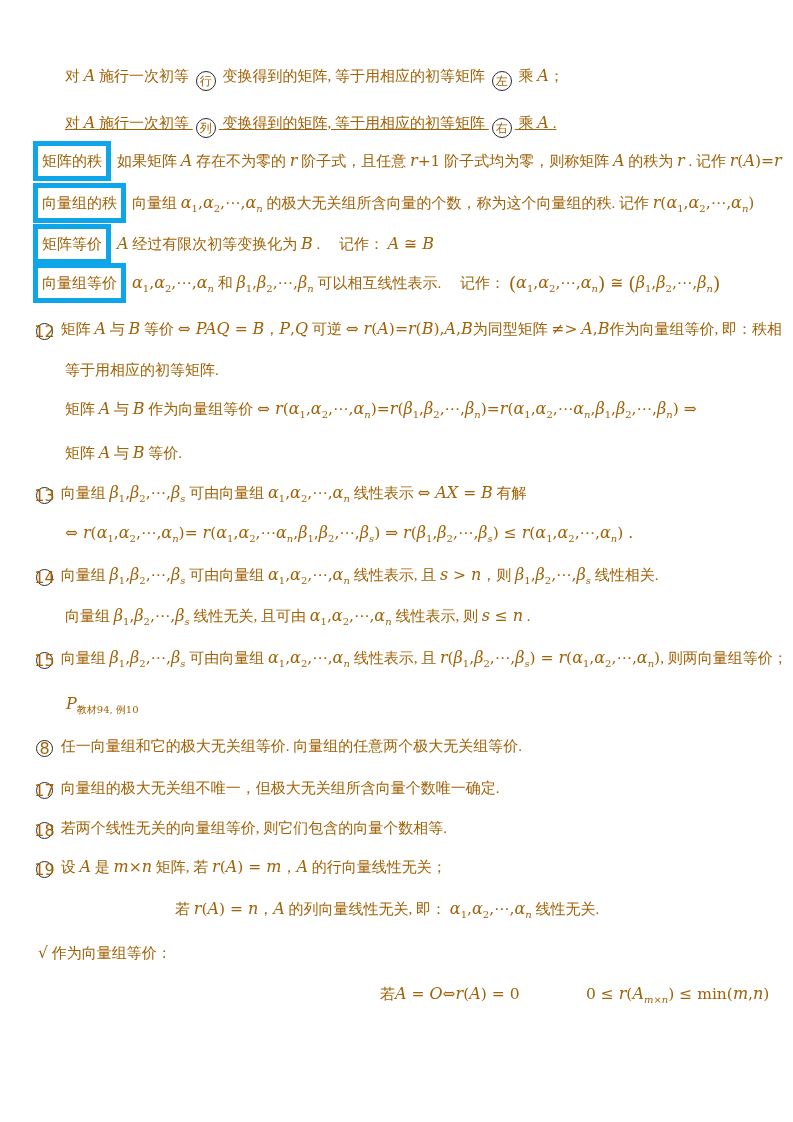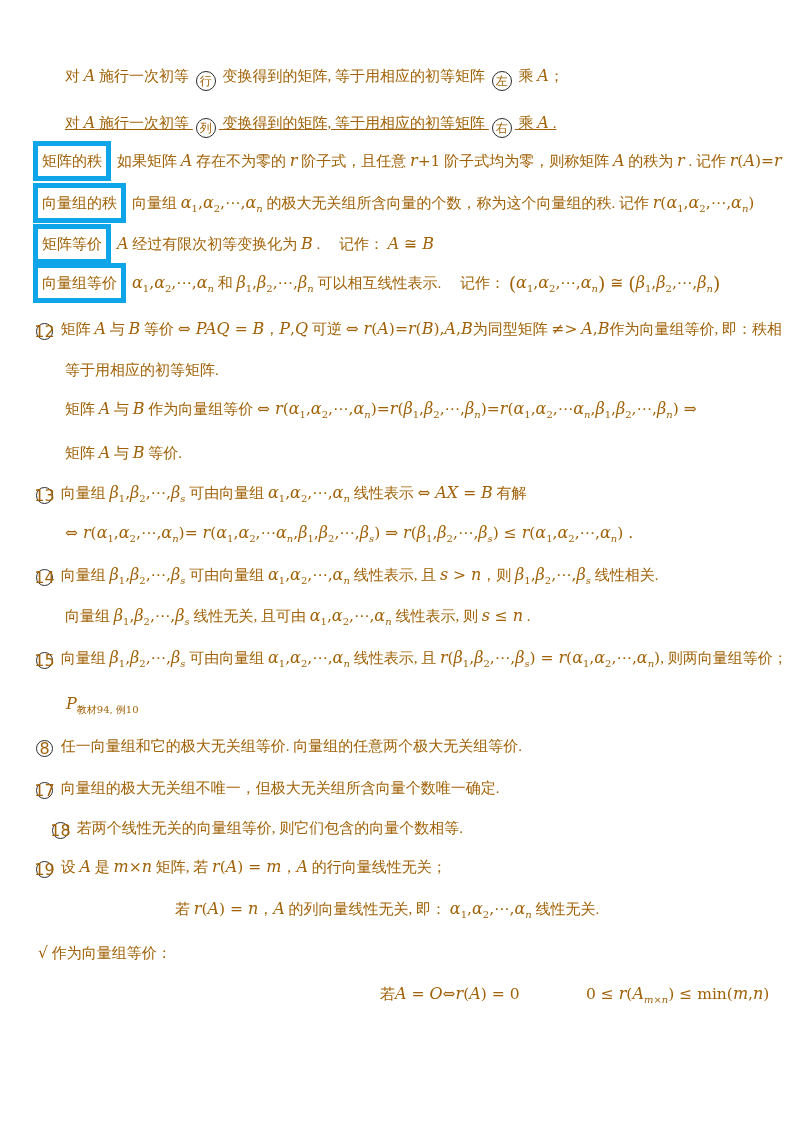--- a/index.html
+++ b/index.html
@@ -92,19 +92,19 @@
   <div class="line" style="left:65px;  top:397px;"><span class="tk-cn">矩阵 </span><span class="tk-it">A</span><span class="tk-cn"> 与 </span><span class="tk-it">B</span><span class="tk-cn"> 作为向量组等价 </span><span class="tk-rm">⇔ </span><span class="tk-it">r</span><span class="tk-rm">(</span><span class="tk-it">α</span><sub class="tk-sub">1</sub><span class="tk-rm">,</span><span class="tk-it">α</span><sub class="tk-sub">2</sub><span class="tk-rm">,⋯,</span><span class="tk-it">α</span><sub class="tk-subit">n</sub><span class="tk-rm">)</span><span class="tk-rm">=</span><span class="tk-it">r</span><span class="tk-rm">(</span><span class="tk-it">β</span><sub class="tk-sub">1</sub><span class="tk-rm">,</span><span class="tk-it">β</span><sub class="tk-sub">2</sub><span class="tk-rm">,⋯,</span><span class="tk-it">β</span><sub class="tk-subit">n</sub><span class="tk-rm">)</span><span class="tk-rm">=</span><span class="tk-it">r</span><span class="tk-rm">(</span><span class="tk-it">α</span><sub class="tk-sub">1</sub><span class="tk-rm">,</span><span class="tk-it">α</span><sub class="tk-sub">2</sub><span class="tk-rm">,⋯</span><span class="tk-it">α</span><sub class="tk-subit">n</sub><span class="tk-rm">,</span><span class="tk-it">β</span><sub class="tk-sub">1</sub><span class="tk-rm">,</span><span class="tk-it">β</span><sub class="tk-sub">2</sub><span class="tk-rm">,⋯,</span><span class="tk-it">β</span><sub class="tk-subit">n</sub><span class="tk-rm">)</span><span class="tk-rm"> ⇒</span></div>
   <div class="line" style="left:65px;  top:441px;"><span class="tk-cn">矩阵 </span><span class="tk-it">A</span><span class="tk-cn"> 与 </span><span class="tk-it">B</span><span class="tk-cn"> 等价.</span></div>
   <div class="line" style="left:36px;  top:481px;"><span class="tk-circnum">13</span><span class="tk-cn"> 向量组 </span><span class="tk-it">β</span><sub class="tk-sub">1</sub><span class="tk-rm">,</span><span class="tk-it">β</span><sub class="tk-sub">2</sub><span class="tk-rm">,⋯,</span><span class="tk-it">β</span><sub class="tk-subit">s</sub><span class="tk-cn"> 可由向量组 </span><span class="tk-it">α</span><sub class="tk-sub">1</sub><span class="tk-rm">,</span><span class="tk-it">α</span><sub class="tk-sub">2</sub><span class="tk-rm">,⋯,</span><span class="tk-it">α</span><sub class="tk-subit">n</sub><span class="tk-cn"> 线性表示 </span><span class="tk-rm">⇔ </span><span class="tk-it">AX</span><span class="tk-rm"> = </span><span class="tk-it">B</span><span class="tk-cn"> 有解</span></div>
   <div class="line" style="left:65px;  top:521px;"><span class="tk-rm">⇔ </span><span class="tk-it">r</span><span class="tk-rm">(</span><span class="tk-it">α</span><sub class="tk-sub">1</sub><span class="tk-rm">,</span><span class="tk-it">α</span><sub class="tk-sub">2</sub><span class="tk-rm">,⋯,</span><span class="tk-it">α</span><sub class="tk-subit">n</sub><span class="tk-rm">)</span><span class="tk-rm">= </span><span class="tk-it">r</span><span class="tk-rm">(</span><span class="tk-it">α</span><sub class="tk-sub">1</sub><span class="tk-rm">,</span><span class="tk-it">α</span><sub class="tk-sub">2</sub><span class="tk-rm">,⋯</span><span class="tk-it">α</span><sub class="tk-subit">n</sub><span class="tk-rm">,</span><span class="tk-it">β</span><sub class="tk-sub">1</sub><span class="tk-rm">,</span><span class="tk-it">β</span><sub class="tk-sub">2</sub><span class="tk-rm">,⋯,</span><span class="tk-it">β</span><sub class="tk-subit">s</sub><span class="tk-rm">)</span><span class="tk-rm"> ⇒ </span><span class="tk-it">r</span><span class="tk-rm">(</span><span class="tk-it">β</span><sub class="tk-sub">1</sub><span class="tk-rm">,</span><span class="tk-it">β</span><sub class="tk-sub">2</sub><span class="tk-rm">,⋯,</span><span class="tk-it">β</span><sub class="tk-subit">s</sub><span class="tk-rm">)</span><span class="tk-rm"> ≤ </span><span class="tk-it">r</span><span class="tk-rm">(</span><span class="tk-it">α</span><sub class="tk-sub">1</sub><span class="tk-rm">,</span><span class="tk-it">α</span><sub class="tk-sub">2</sub><span class="tk-rm">,⋯,</span><span class="tk-it">α</span><sub class="tk-subit">n</sub><span class="tk-rm">)</span><span class="tk-rm"> .</span></div>
   <div class="line" style="left:36px;  top:563px;"><span class="tk-circnum">14</span><span class="tk-cn"> 向量组 </span><span class="tk-it">β</span><sub class="tk-sub">1</sub><span class="tk-rm">,</span><span class="tk-it">β</span><sub class="tk-sub">2</sub><span class="tk-rm">,⋯,</span><span class="tk-it">β</span><sub class="tk-subit">s</sub><span class="tk-cn"> 可由向量组 </span><span class="tk-it">α</span><sub class="tk-sub">1</sub><span class="tk-rm">,</span><span class="tk-it">α</span><sub class="tk-sub">2</sub><span class="tk-rm">,⋯,</span><span class="tk-it">α</span><sub class="tk-subit">n</sub><span class="tk-cn"> 线性表示, 且 </span><span class="tk-it">s</span><span class="tk-rm"> &gt; </span><span class="tk-it">n</span><span class="tk-cn">，则 </span><span class="tk-it">β</span><sub class="tk-sub">1</sub><span class="tk-rm">,</span><span class="tk-it">β</span><sub class="tk-sub">2</sub><span class="tk-rm">,⋯,</span><span class="tk-it">β</span><sub class="tk-subit">s</sub><span class="tk-cn"> 线性相关.</span></div>
   <div class="line" style="left:65px;  top:604px;"><span class="tk-cn">向量组 </span><span class="tk-it">β</span><sub class="tk-sub">1</sub><span class="tk-rm">,</span><span class="tk-it">β</span><sub class="tk-sub">2</sub><span class="tk-rm">,⋯,</span><span class="tk-it">β</span><sub class="tk-subit">s</sub><span class="tk-cn"> 线性无关, 且可由 </span><span class="tk-it">α</span><sub class="tk-sub">1</sub><span class="tk-rm">,</span><span class="tk-it">α</span><sub class="tk-sub">2</sub><span class="tk-rm">,⋯,</span><span class="tk-it">α</span><sub class="tk-subit">n</sub><span class="tk-cn"> 线性表示, 则 </span><span class="tk-it">s</span><span class="tk-rm"> ≤ </span><span class="tk-it">n</span><span class="tk-cn"> .</span></div>
   <div class="line" style="left:36px;  top:646px;"><span class="tk-circnum">15</span><span class="tk-cn"> 向量组 </span><span class="tk-it">β</span><sub class="tk-sub">1</sub><span class="tk-rm">,</span><span class="tk-it">β</span><sub class="tk-sub">2</sub><span class="tk-rm">,⋯,</span><span class="tk-it">β</span><sub class="tk-subit">s</sub><span class="tk-cn"> 可由向量组 </span><span class="tk-it">α</span><sub class="tk-sub">1</sub><span class="tk-rm">,</span><span class="tk-it">α</span><sub class="tk-sub">2</sub><span class="tk-rm">,⋯,</span><span class="tk-it">α</span><sub class="tk-subit">n</sub><span class="tk-cn"> 线性表示, 且 </span><span class="tk-it">r</span><span class="tk-rm">(</span><span class="tk-it">β</span><sub class="tk-sub">1</sub><span class="tk-rm">,</span><span class="tk-it">β</span><sub class="tk-sub">2</sub><span class="tk-rm">,⋯,</span><span class="tk-it">β</span><sub class="tk-subit">s</sub><span class="tk-rm">)</span><span class="tk-rm"> = </span><span class="tk-it">r</span><span class="tk-rm">(</span><span class="tk-it">α</span><sub class="tk-sub">1</sub><span class="tk-rm">,</span><span class="tk-it">α</span><sub class="tk-sub">2</sub><span class="tk-rm">,⋯,</span><span class="tk-it">α</span><sub class="tk-subit">n</sub><span class="tk-rm">)</span><span class="tk-cn">, 则两向量组等价；</span></div>
   <div class="line" style="left:66px;  top:692px;"><span class="tk-it">P</span><sub class="tk-sub">教材94, 例10</sub></div>
   <div class="line" style="left:36px;  top:734px;"><span class="tk-circnum">8</span><span class="tk-cn"> 任一向量组和它的极大无关组等价. 向量组的任意两个极大无关组等价.</span></div>
   <div class="line" style="left:36px;  top:776px;"><span class="tk-circnum">17</span><span class="tk-cn"> 向量组的极大无关组不唯一，但极大无关组所含向量个数唯一确定.</span></div>
-  <div class="line" style="left:52px;  top:816px;"><span class="tk-circnum">18</span><span class="tk-cn"> 若两个线性无关的向量组等价, 则它们包含的向量个数相等.</span></div>
+  <div class="line" style="left:36px;  top:816px;"><span class="tk-circnum">18</span><span class="tk-cn"> 若两个线性无关的向量组等价, 则它们包含的向量个数相等.</span></div>
   <div class="line" style="left:36px;  top:855px;"><span class="tk-circnum">19</span><span class="tk-cn"> 设 </span><span class="tk-it">A</span><span class="tk-cn"> 是 </span><span class="tk-it">m</span><span class="tk-rm">×</span><span class="tk-it">n</span><span class="tk-cn"> 矩阵, 若 </span><span class="tk-it">r</span><span class="tk-rm">(</span><span class="tk-it">A</span><span class="tk-rm">)</span><span class="tk-rm"> = </span><span class="tk-it">m</span><span class="tk-cn">，</span><span class="tk-it">A</span><span class="tk-cn"> 的行向量线性无关；</span></div>
   <div class="line" style="left:175px; top:897px;"><span class="tk-cn">若 </span><span class="tk-it">r</span><span class="tk-rm">(</span><span class="tk-it">A</span><span class="tk-rm">)</span><span class="tk-rm"> = </span><span class="tk-it">n</span><span class="tk-cn">，</span><span class="tk-it">A</span><span class="tk-cn"> 的列向量线性无关, 即： </span><span class="tk-it">α</span><sub class="tk-sub">1</sub><span class="tk-rm">,</span><span class="tk-it">α</span><sub class="tk-sub">2</sub><span class="tk-rm">,⋯,</span><span class="tk-it">α</span><sub class="tk-subit">n</sub><span class="tk-cn"> 线性无关.</span></div>
   <div class="line" style="left:38px;  top:941px;"><span class="tk-rm">√</span><span class="tk-cn"> 作为向量组等价：</span></div>
   <div class="line" style="left:380px; top:982px;"><span class="tk-cn">若</span><span class="tk-it">A</span><span class="tk-rm"> = </span><span class="tk-it">O</span><span class="tk-rm">⇔</span><span class="tk-it">r</span><span class="tk-rm">(</span><span class="tk-it">A</span><span class="tk-rm">)</span><span class="tk-rm"> = 0</span></div>
   <div class="line" style="left:586px; top:982px;"><span class="tk-rm">0 ≤ </span><span class="tk-it">r</span><span class="tk-rm">(</span><span class="tk-it">A</span><sub class="tk-subit">m×n</sub><span class="tk-rm">)</span><span class="tk-rm"> ≤ min(</span><span class="tk-it">m</span><span class="tk-rm">,</span><span class="tk-it">n</span><span class="tk-rm">)</span></div>
 </div>
 
 </body></html>

